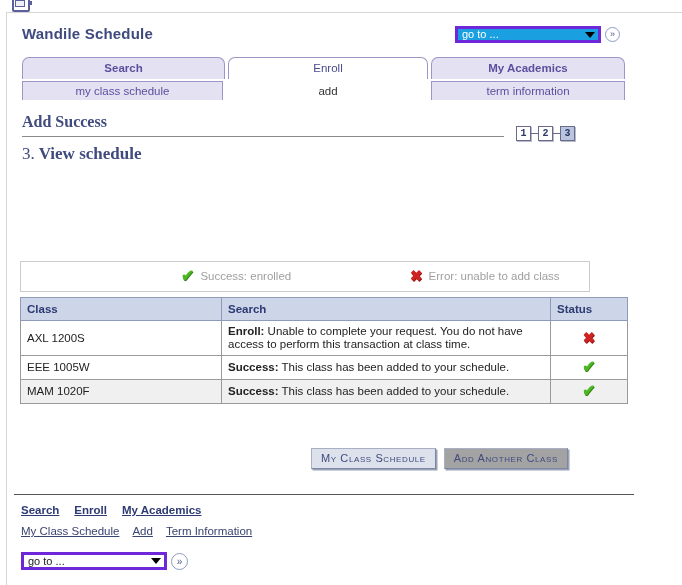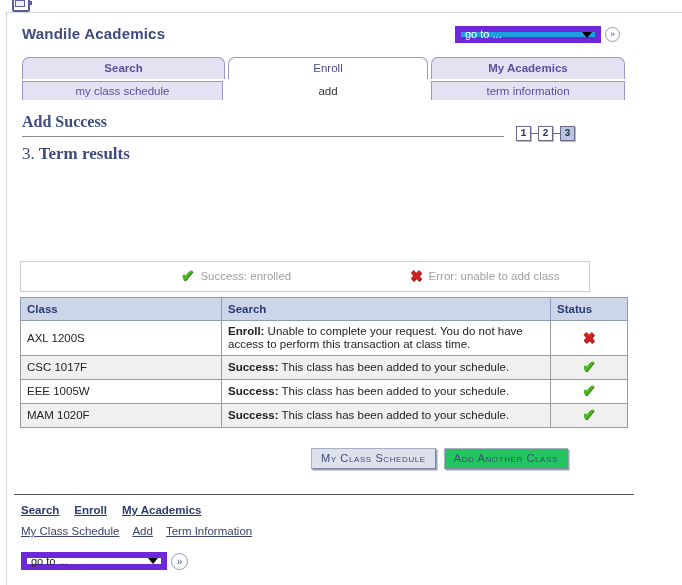--- a/index.html
+++ b/index.html
@@ -73,21 +73,21 @@
 
   .goto-top {
     position: absolute;
     left: 455px; top: 26px;
     display: flex;
     align-items: center;
   }
   .select-box {
     position: relative;
     width: 146px; height: 17px;
-    border: 6px solid #6d28d9;
+    border: 3px solid #6d28d9;
     background: #ffffff;
     display: flex;
     align-items: center;
     box-sizing: border-box;
   }
   .select-box.selected { background: #1a9fe0; }
   .select-box.selected .select-text { color: #ffffff; }
   .select-text {
     font-size: 11px;
     color: #222222;
@@ -340,21 +340,21 @@
     box-shadow: 1.5px 1.5px 0 #9aa2b8;
     color: #3f4a7e;
     font-size: 11px;
     font-variant: small-caps;
     letter-spacing: 0.6px;
     padding: 3px 9px 4px 9px;
     white-space: nowrap;
     line-height: 12px;
     font-family: "Liberation Sans", sans-serif;
   }
-  .btn.alt { background: #22c55e; }
+  .btn.alt { background: #a3a3a3; }
 
   
   .footer-rule {
     position: absolute;
     left: 14px; top: 494px;
     width: 620px; height: 1px;
     background: #555555;
   }
   .footer-links-primary {
     position: absolute;
@@ -394,21 +394,21 @@
 <body>
 
 <div id="page">
 
   <div class="frame-line-left"></div>
   <div class="frame-line-top"></div>
 
   <div class="corner-glyph"></div>
   <div class="corner-dot"></div>
 
-  <div class="username">Wandile Academics</div>
+  <div class="username">Wandile Schedule</div>
 
   <div class="goto-top">
     <div class="select-box selected">
       <span class="select-text">go to ...</span>
       <span class="select-arrow"></span>
     </div>
     <div class="chevbtn">»</div>
   </div>
 
   <div class="tabs-row">
@@ -430,21 +430,21 @@
   <div class="steps">
     <div class="step">1</div>
     <div class="step-conn"></div>
     <div class="step">2</div>
     <div class="step-conn"></div>
     <div class="step current">3</div>
   </div>
 
   <div class="section-heading">
     <span class="num">3.</span>
-    <span>Term results</span>
+    <span>View schedule</span>
   </div>
 
 
   <div class="legend">
     <div class="legend-item legend-success">
       <span class="glyph check">✔</span>
       <span>Success: enrolled</span>
     </div>
     <div class="legend-item legend-error">
       <span class="glyph cross">✖</span>
@@ -459,25 +459,20 @@
         <th class="col-message">Search</th>
         <th class="col-status">Status</th>
       </tr>
     </thead>
     <tbody>
       <tr class="plain">
         <td>AXL 1200S</td>
         <td><span class="msg-label">Enroll:</span><span> Unable to complete your request. You do not have access to perform this transaction at class time.</span></td>
         <td class="status-cell"><span class="cross">✖</span></td>
       </tr>
-      <tr class="alt">
-        <td>CSC 1017F</td>
-        <td><span class="msg-label">Success:</span><span> This class has been added to your schedule.</span></td>
-        <td class="status-cell"><span class="check">✔</span></td>
-      </tr>
       <tr class="plain">
         <td>EEE 1005W</td>
         <td><span class="msg-label">Success:</span><span> This class has been added to your schedule.</span></td>
         <td class="status-cell"><span class="check">✔</span></td>
       </tr>
       <tr class="alt">
         <td>MAM 1020F</td>
         <td><span class="msg-label">Success:</span><span> This class has been added to your schedule.</span></td>
         <td class="status-cell"><span class="check">✔</span></td>
       </tr>

